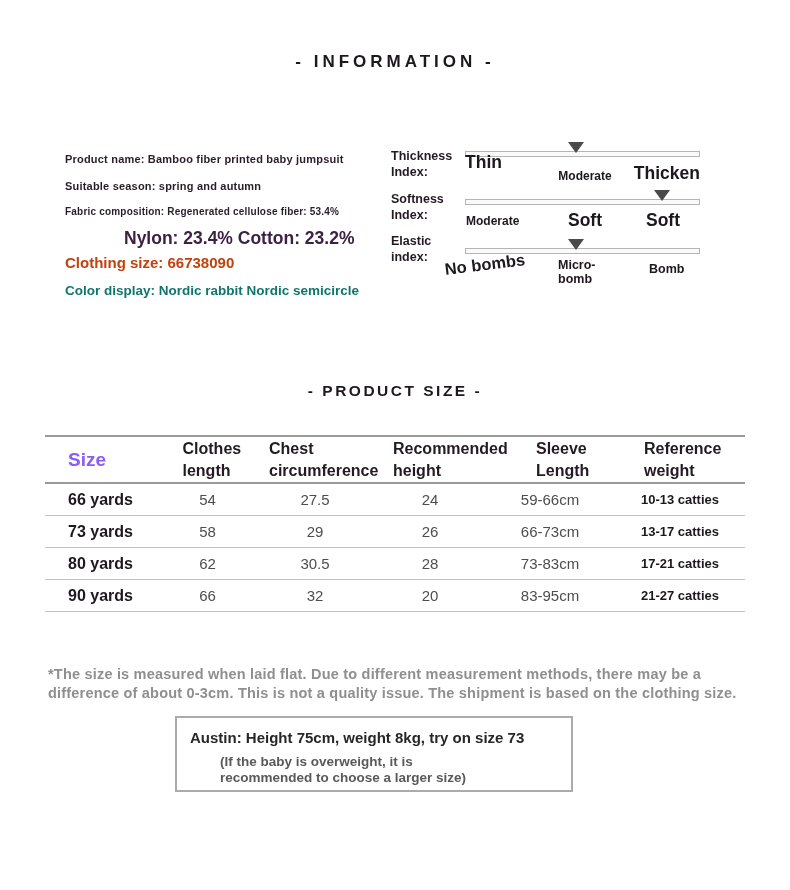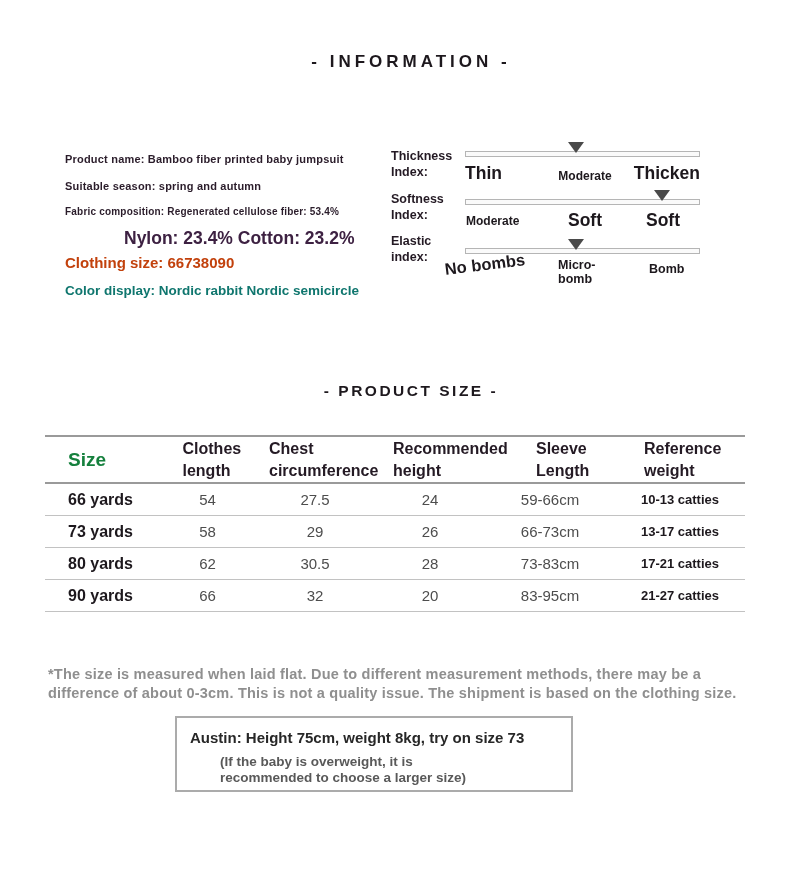--- a/index.html
+++ b/index.html
@@ -5,21 +5,20 @@
   * { margin: 0; padding: 0; box-sizing: border-box; }
   html, body { background: #ffffff; }
   .page {
     position: relative;
     width: 790px;
     height: 890px;
     background: #ffffff;
     font-family: "Liberation Sans", "DejaVu Sans", sans-serif;
     color: #241a24;
     overflow: hidden;
-    padding-left: 16px;
   }
   .abs { position: absolute; }
 
   
   .sec-title {
     width: 790px;
     text-align: center;
     font-weight: bold;
     color: #1d181d;
   }
@@ -69,21 +68,21 @@
     left: 45px; top: 435px; width: 700px;
     border-top: 2px solid #9a9a9a;
   }
   .t-row { display: flex; align-items: center; }
   .t-head { height: 47px; border-bottom: 2px solid #9a9a9a; }
   .t-data { height: 32px; border-bottom: 1px solid #c2c2c2; }
   .c1 { width: 115px; } .c2 { width: 95px; } .c3 { width: 120px; }
   .c4 { width: 110px; } .c5 { width: 130px; } .c6 { width: 130px; }
   .cell { display: flex; align-items: center; justify-content: center; height: 100%; }
   .cell-first { justify-content: flex-start; padding-left: 23px; }
-  .h-size { font-size: 19px; font-weight: bold; color: #15803d; text-align: center; }
+  .h-size { font-size: 19px; font-weight: bold; color: #8b5cf6; text-align: center; }
   .h-small { font-size: 16px; font-weight: bold; color: #241a24; line-height: 1.35; text-align: left; }
   .hw2 { width: 50px; } .hw3 { width: 92px; } .hw4 { width: 48px; }
   .hw5 { width: 94px; } .hw6 { width: 72px; }
   .v-size { font-size: 16px; font-weight: bold; color: #1d181d; }
   .v-num { font-size: 15px; color: #4d4d4d; }
   .v-wt { font-size: 13px; font-weight: bold; color: #1d181d; }
 
   
   .footnote {
     left: 48px; top: 665px; width: 702px;
@@ -119,21 +118,21 @@
   <div class="abs pi-small pi-line2">Suitable season: spring and autumn</div>
   <div class="abs pi-small pi-line3">Fabric composition: Regenerated cellulose fiber: 53.4%</div>
   <div class="abs pi-comp2">Nylon: 23.4% Cotton: 23.2%</div>
   <div class="abs pi-size">Clothing size: 66738090</div>
   <div class="abs pi-color">Color display: Nordic rabbit Nordic semicircle</div>
 
   <div class="abs idx-label" style="left:391px; top:148px;">Thickness Index:</div>
   <div class="abs idx-track" style="top:151px;">
     <div class="idx-marker" style="left: 47%;"></div>
   </div>
-  <div class="abs opt opt-lg" style="left:465px; top:163px;">Thin</div>
+  <div class="abs opt opt-lg" style="left:465px; top:152px;">Thin</div>
   <div class="abs opt opt-sm opt-center" style="left:540px; top:169px; width:90px;">Moderate</div>
   <div class="abs opt opt-lg opt-right" style="left:608px; top:163px; width:92px;">Thicken</div>
 
   <div class="abs idx-label" style="left:391px; top:191px;">Softness Index:</div>
   <div class="abs idx-track" style="top:199px;">
     <div class="idx-marker" style="left: 84%;"></div>
   </div>
   <div class="abs opt opt-sm" style="left:466px; top:214px;">Moderate</div>
   <div class="abs opt opt-lg opt-center" style="left:540px; top:210px; width:90px;">Soft</div>
   <div class="abs opt opt-lg opt-center" style="left:618px; top:210px; width:90px;">Soft</div>

